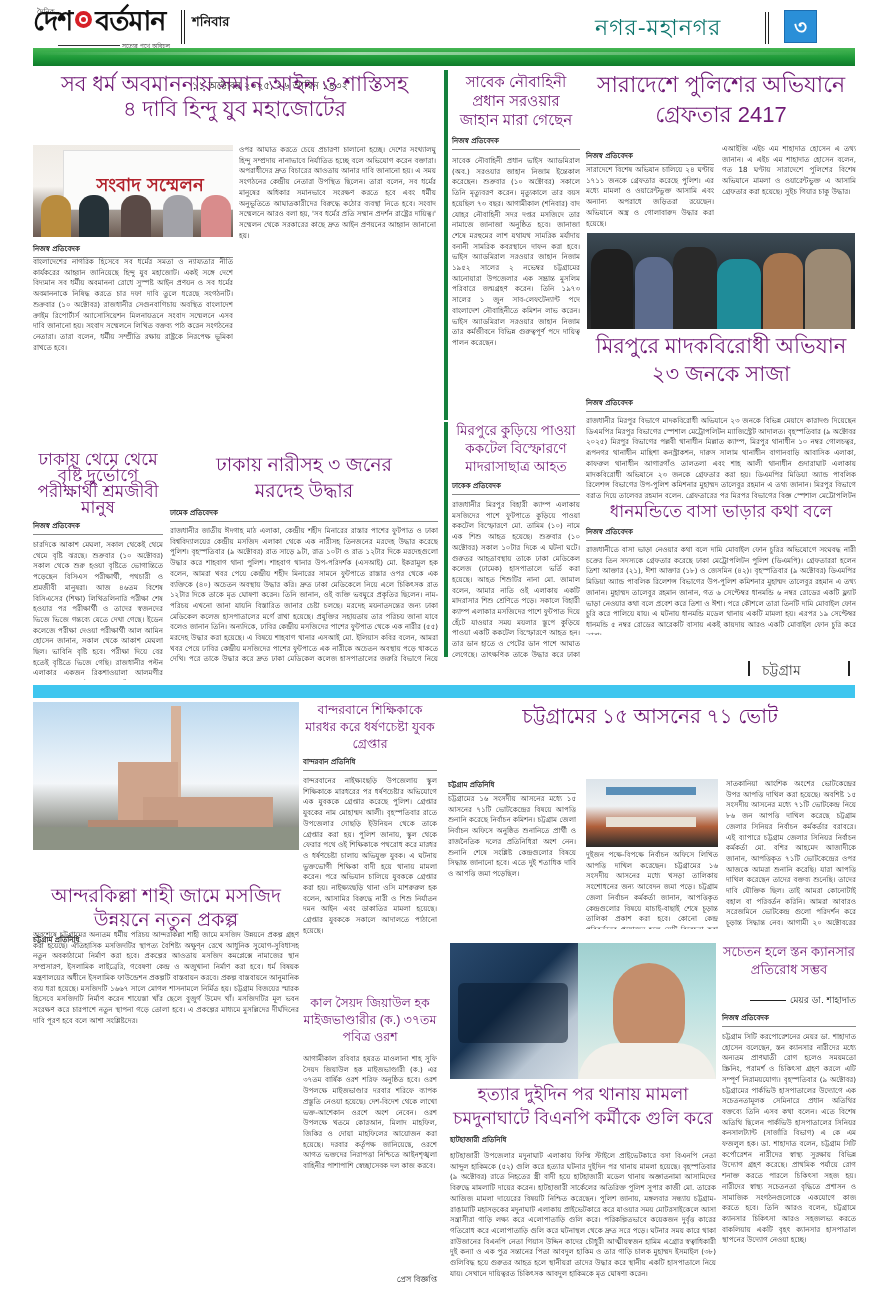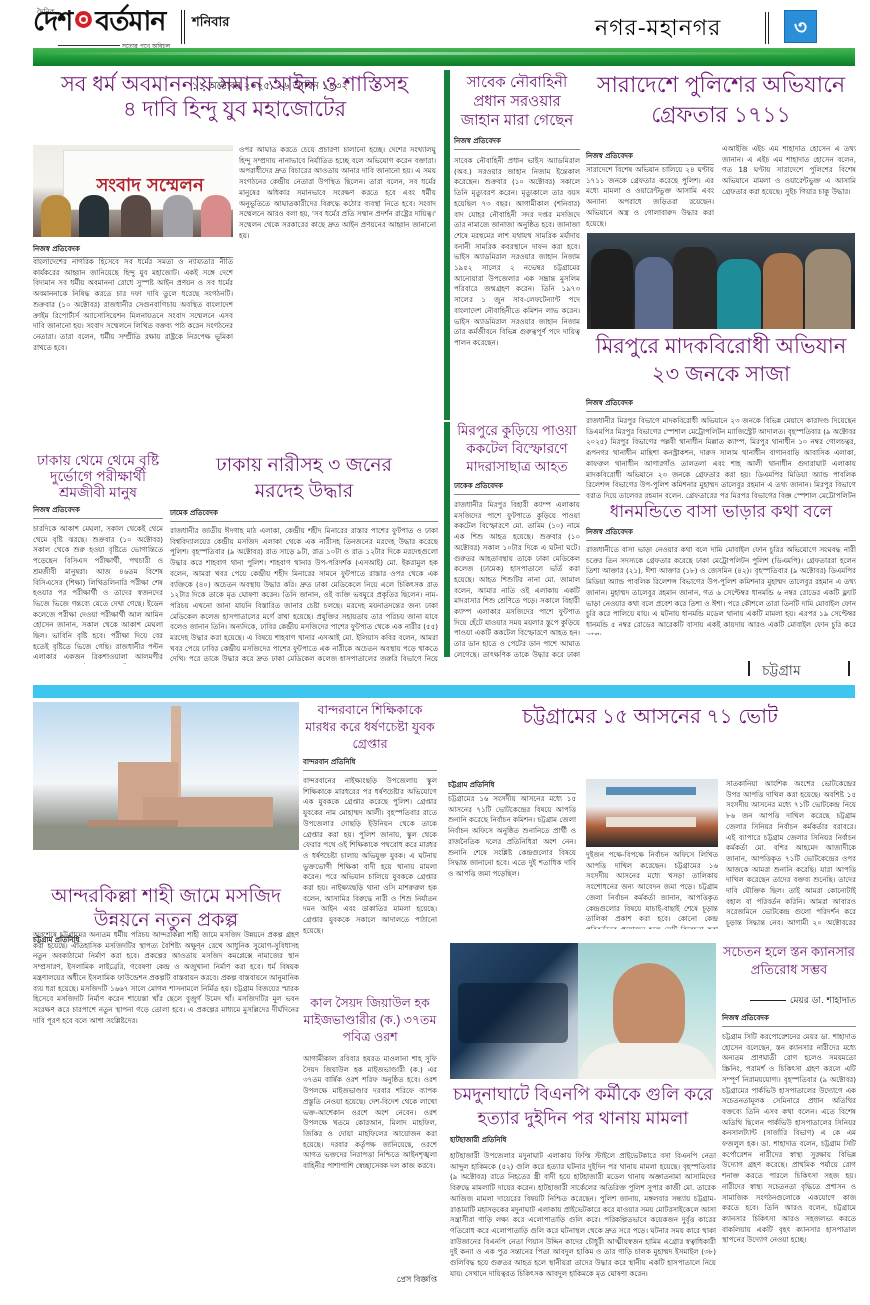--- a/index.html
+++ b/index.html
@@ -12,31 +12,31 @@
   .brand-small { left: 37px; top: 6px; font-size: 7px; color: #222; }
   .brand { left: 33px; top: 0; font-size: 27px; font-weight: bold; color: #111; letter-spacing: -1px; white-space: nowrap; }
   .brand .emblem { display: inline-block; width: 17px; height: 17px; border-radius: 50%; background: #d62027; vertical-align: middle; margin: 0 3px; position: relative; top: -3px; }
   .brand .emblem::after { content: ""; position: absolute; left: 4px; top: 4px; width: 9px; height: 9px; border-radius: 50%; background: #fff; }
   .brand .emblem::before { content: ""; position: absolute; left: 6px; top: 6px; width: 5px; height: 5px; border-radius: 50%; background: #d62027; z-index: 2; }
   .tagline-rule { left: 58px; top: 45px; width: 62px; border-top: 1px solid #333; }
   .tagline { left: 122px; top: 41px; font-size: 6px; color: #333; }
   .mast-divider { left: 181px; top: 10px; width: 4px; height: 34px; border-left: 1px solid #222; border-right: 1px solid #222; }
   .mast-day { left: 192px; top: 12px; font-size: 13px; font-weight: bold; }
   .mast-date { left: 192px; top: 30px; font-size: 10px; color: #222; margin-top: 48px; }
-  .section-title { left: 595px; top: 10px; font-size: 22px; color: #000000; letter-spacing: 1px; }
+  .section-title { left: 595px; top: 10px; font-size: 22px; color: #0f766e; letter-spacing: 1px; }
   .sec-divider { left: 765px; top: 12px; width: 4px; height: 32px; border-left: 1px solid #222; border-right: 1px solid #222; }
   .page-no { left: 784px; top: 10px; width: 33px; height: 33px; background: #2a8fd8; color: #fff; font-size: 20px; font-weight: bold; text-align: center; line-height: 33px; border: 1px solid #1c6db0; }
   .green-bar { left: 33px; top: 48px; width: 822px; height: 18px; background: linear-gradient(to bottom, #46b653 0%, #1e9a39 55%, #0f7b2a 100%); }
   .green-bar::before { content: ""; position: absolute; left: 0; top: 4px; width: 100%; height: 3px; background: linear-gradient(to right, rgba(255,255,255,0) 0%, rgba(255,255,255,0.55) 40%, rgba(255,255,255,0) 100%); }
 
   
   .hl { font-family: Liberation Sans, sans-serif; color: #701a75; text-align: center; line-height: 1.18; }
   .byline { font-size: 7px; color: #222; font-weight: bold; padding-bottom: 2px; border-bottom: 1.5px solid #888; }
   .body { font-size: 7.1px; line-height: 10.7px; color: #222; text-align: justify; overflow: hidden; }
-  .rule-v { border-left: 6px solid #15803d; }
+  .rule-v { border-left: 4px solid #15803d; }
 
   .photo { overflow: hidden; }
   .ph-press { background: linear-gradient(#f0ece6 0%, #f6f3ef 45%, #a59c94 70%, #6c5b52 100%); }
   .ph-press .banner { position: absolute; left: 30px; top: 5px; width: 174px; height: 60px; background: #fbfbfa; border: 1px solid #ddd; }
   .ph-press .banner-text { position: absolute; left: 0; width: 100%; top: 20px; text-align: center; font-family: "DejaVu Serif", serif; font-weight: bold; font-size: 18px; color: #b2222c; }
   .ph-press .person { position: absolute; bottom: 0; width: 30px; height: 42px; border-radius: 14px 14px 0 0; }
   .ph-arrest { background: linear-gradient(#3d4b55, #1e2429 60%, #2b2b2b); }
   .ph-arrest .p { position: absolute; bottom: 0; border-radius: 16px 16px 0 0; }
   .ph-mosque { background: linear-gradient(#bcd9ef 0%, #e6f0f8 40%, #f3f6f9 55%, #8c8e86 85%, #6d7a64 100%); }
   .ph-office { background: linear-gradient(#dce4ea 0%, #eef1f3 40%, #b05f3a 70%, #2a2a2a 100%); }
@@ -90,21 +90,21 @@
 
 <div class="abs rule-v" style="left:444px; top:70px; width:136px; height:350px; padding-left:4px;">
   <div class="hl" style="font-size:15px; line-height:19px; margin-top:2px;">সাবেক নৌবাহিনী প্রধান সরওয়ার জাহান মারা গেছেন</div>
   <div class="byline" style="margin-top:6px;">নিজস্ব প্রতিবেদক</div>
   <div class="body" style="margin-top:6px; height:260px;">সাবেক নৌবাহিনী প্রধান ভাইস অ্যাডমিরাল (অব.) সরওয়ার জাহান নিজাম ইন্তেকাল করেছেন। শুক্রবার (১০ অক্টোবর) সকালে তিনি মৃত্যুবরণ করেন। মৃত্যুকালে তার বয়স হয়েছিল ৭৩ বছর। আগামীকাল (শনিবার) বাদ যোহর নৌবাহিনী সদর দপ্তর মসজিদে তার নামাজে জানাজা অনুষ্ঠিত হবে। জানাজা শেষে মরহুমের লাশ যথাযথ সামরিক মর্যাদায় বনানী সামরিক কবরস্থানে দাফন করা হবে। ভাইস অ্যাডমিরাল সরওয়ার জাহান নিজাম ১৯৫২ সালের ২ নভেম্বর চট্টগ্রামের আনোয়ারা উপজেলার এক সম্ভ্রান্ত মুসলিম পরিবারে জন্মগ্রহণ করেন। তিনি ১৯৭৩ সালের ১ জুন সাব-লেফটেন্যান্ট পদে বাংলাদেশ নৌবাহিনীতে কমিশন লাভ করেন। ভাইস অ্যাডমিরাল সরওয়ার জাহান নিজাম তার কর্মজীবনে বিভিন্ন গুরুত্বপূর্ণ পদে দায়িত্ব পালন করেছেন।</div>
 </div>
 
 <div class="abs" style="left:586px; top:70px; width:270px; height:160px;">
   <div class="hl" style="font-size:22px; line-height:30px;">
     <div>সারাদেশে পুলিশের অভিযানে</div>
-    <div>গ্রেফতার ১৭১১</div>
+    <div>গ্রেফতার 2417</div>
   </div>
   <div class="abs byline" style="left:0; top:80px; width:128px;">নিজস্ব প্রতিবেদক</div>
   <div class="abs body" style="left:0; top:95px; width:128px; height:64px;">সারাদেশে বিশেষ অভিযান চালিয়ে ২৪ ঘণ্টায় ১৭১১ জনকে গ্রেফতার করেছে পুলিশ। এর মধ্যে মামলা ও ওয়ারেন্টভুক্ত আসামি এবং অন্যান্য অপরাধে জড়িতরা রয়েছেন। অভিযানে অস্ত্র ও গোলাবারুদ উদ্ধার করা হয়েছে।</div>
   <div class="abs body" style="left:136px; top:74px; width:134px; height:85px;">এআইজি এইচ এম শাহাদাত হোসেন এ তথ্য জানান। এ এইচ এম শাহাদাত হোসেন বলেন, গত 18 ঘণ্টায় সারাদেশে পুলিশের বিশেষ অভিযানে মামলা ও ওয়ারেন্টভুক্ত এ আসামি গ্রেফতার করা হয়েছে। সুইচ গিয়ার চাকু উদ্ধার।</div>
 </div>
 
 <div class="abs photo ph-arrest" style="left:587px; top:233px; width:268px; height:96px;">
   <div class="p" style="left:4px; width:42px; height:80px; background:#1f1f1f;"></div>
   <div class="p" style="left:48px; width:38px; height:72px; background:#5c6b8c;"></div>
   <div class="p" style="left:86px; width:44px; height:82px; background:#2a2a2a;"></div>
@@ -123,21 +123,21 @@
   <div class="body" style="margin-top:4px; height:82px;">রাজধানীর মিরপুর বিভাগে মাদকবিরোধী অভিযানে ২৩ জনকে বিভিন্ন মেয়াদে কারাদণ্ড দিয়েছেন ডিএমপির মিরপুর বিভাগের স্পেশাল মেট্রোপলিটন ম্যাজিস্ট্রেট আদালত। বৃহস্পতিবার (৯ অক্টোবর ২০২৫) মিরপুর বিভাগের পল্লবী থানাধীন মিল্লাত ক্যাম্প, মিরপুর থানাধীন ১০ নম্বর গোলচত্বর, রূপনগর থানাধীন মাছিশা কনস্ট্রাকশন, দারুস সালাম থানাধীন বাগানবাড়ি আবাসিক এলাকা, কাফরুল থানাধীন আগারগাঁও তালতলা এবং শাহ আলী থানাধীন গুদারাঘাট এলাকায় মাদকবিরোধী অভিযানে ২৩ জনকে গ্রেফতার করা হয়। ডিএমপির মিডিয়া অ্যান্ড পাবলিক রিলেশন্স বিভাগের উপ-পুলিশ কমিশনার মুহাম্মদ তালেবুর রহমান এ তথ্য জানান। মিরপুর বিভাগে বরাত দিয়ে তালেবুর রহমান বলেন, গ্রেফতারের পর মিরপুর বিভাগের বিজ্ঞ স্পেশাল মেট্রোপলিটন ম্যাজিস্ট্রেট মো. জিয়াদ হোসাইনের আদালতে উপস্থাপন করা হলে সংক্ষিপ্ত বিচারিক আদালত ১১ জনকে সর্বোচ্চ তিন মাসের এবং বাকিদের সর্বনিম্ন ১৫ দিনের কারাদণ্ড দেন।</div>
 </div>
 
 <div class="abs rule-v" style="left:444px; top:422px; width:136px; height:235px; padding-left:4px;">
   <div class="hl" style="font-size:13.5px; line-height:18px;">মিরপুরে কুড়িয়ে পাওয়া ককটেল বিস্ফোরণে মাদরাসাছাত্র আহত</div>
   <div class="byline" style="margin-top:4px;">ঢাকেক প্রতিবেদক</div>
   <div class="body" style="margin-top:5px; height:160px;">রাজধানীর মিরপুর বিহারী ক্যাম্প এলাকায় মসজিদের পাশে ফুটপাতে কুড়িয়ে পাওয়া ককটেল বিস্ফোরণে মো. তামিম (১০) নামে এক শিশু আহত হয়েছে। শুক্রবার (১০ অক্টোবর) সকাল ১০টার দিকে এ ঘটনা ঘটে। গুরুতর আহতাবস্থায় তাকে ঢাকা মেডিকেল কলেজ (ঢামেক) হাসপাতালে ভর্তি করা হয়েছে। আহত শিশুটির নানা মো. জামাল বলেন, আমার নাতি ওই এলাকায় একটি মাদরাসার শিশু শ্রেণিতে পড়ে। সকালে বিহারী ক্যাম্প এলাকার মসজিদের পাশে ফুটপাত দিয়ে হেঁটে যাওয়ার সময় ময়লার স্তুপে কুড়িয়ে পাওয়া একটি ককটেল বিস্ফোরণে আহত হন। তার ডান হাতে ও পেটের ডান পাশে আঘাত লেগেছে। তাৎক্ষণিক তাকে উদ্ধার করে ঢাকা মেডিকেলে নিয়ে যাওয়া হয়। বর্তমানে সেখানে জরুরি বিভাগে চিকিৎসাধীন। ঢামেক হাসপাতাল পুলিশ ক্যাম্পের ইনচার্জ (পরিদর্শক) মো. ফারুক জানান, মিরপুর-১ বিহারী ক্যাম্প এলাকার মসজিদের পাশের ফুটপাতের ময়লার স্তুপে কুড়িয়ে পাওয়া ককটেল বিস্ফোরণে তামিম নামে এক শিশু আহত হয়েছে। তাকে ঢামেক হাসপাতালের জরুরি বিভাগে চিকিৎসা দেওয়া হচ্ছে। চিকিৎসক জানিয়েছেন শিশুটি ডান হাতে ও পেটের ডান পাশে আঘাত পেয়েছে।</div>
 </div>
 
 <div class="abs" style="left:33px; top:452px; width:130px; height:205px;">
-  <div class="hl" style="font-size:14px; line-height:16px;">ঢাকায় থেমে থেমে বৃষ্টি দুর্ভোগে পরীক্ষার্থী শ্রমজীবী মানুষ</div>
+  <div class="hl" style="font-size:17px; line-height:16px;">ঢাকায় থেমে থেমে বৃষ্টি দুর্ভোগে পরীক্ষার্থী শ্রমজীবী মানুষ</div>
   <div class="byline" style="margin-top:4px;">নিজস্ব প্রতিবেদক</div>
   <div class="body" style="margin-top:5px; height:140px;">চারদিকে আকাশ মেঘলা, সকাল থেকেই থেমে থেমে বৃষ্টি ঝরছে। শুক্রবার (১০ অক্টোবর) সকাল থেকে শুরু হওয়া বৃষ্টিতে ভোগান্তিতে পড়েছেন বিসিএস পরীক্ষার্থী, পথচারী ও শ্রমজীবী মানুষরা। আজ ৪৬তম বিশেষ বিসিএসের (শিক্ষা) লিখিতলিনারি পরীক্ষা শেষ হওয়ার পর পরীক্ষার্থী ও তাদের স্বজনদের ভিজে ভিজে গন্তব্যে যেতে দেখা গেছে। ইডেন কলেজে পরীক্ষা দেওয়া পরীক্ষার্থী আল আমিন হোসেন জানান, সকাল থেকে আকাশ মেঘলা ছিল। ভাবিনি বৃষ্টি হবে। পরীক্ষা দিয়ে বের হতেই বৃষ্টিতে ভিজে গেছি। রাজধানীর পল্টন এলাকার একজন রিকশাওয়ালা আলমগীর হোসেন বলেন, বর্ষা শেষ তবুও বৃষ্টি থামে না।</div>
 </div>
 
 <div class="abs" style="left:170px; top:452px; width:268px; height:205px;">
   <div class="hl" style="font-size:19px; line-height:26px;">
     <div>ঢাকায় নারীসহ ৩ জনের</div>
     <div>মরদেহ উদ্ধার</div>
   </div>
   <div class="byline" style="margin-top:3px;">ঢামেক প্রতিবেদক</div>
@@ -210,18 +210,18 @@
   <div class="hl" style="font-size:13px; line-height:18px;">সচেতন হলে স্তন ক্যানসার প্রতিরোধ সম্ভব</div>
   <div style="text-align:right; font-size:9px; margin-top:14px;">
     <span style="display:inline-block; width:36px; border-top:1px solid #222; vertical-align:middle; margin-right:4px;"></span><span>মেয়র ডা. শাহাদাত</span>
   </div>
   <div class="byline" style="margin-top:4px;">নিজস্ব প্রতিবেদক</div>
   <div class="body" style="margin-top:5px; height:270px;">চট্টগ্রাম সিটি করপোরেশনের মেয়র ডা. শাহাদাত হোসেন বলেছেন, স্তন ক্যানসার নারীদের মধ্যে অন্যতম প্রাণঘাতী রোগ হলেও সময়মতো স্ক্রিনিং, পরামর্শ ও চিকিৎসা গ্রহণ করলে এটি সম্পূর্ণ নিরাময়যোগ্য। বৃহস্পতিবার (৯ অক্টোবর) চট্টগ্রামের পার্কভিউ হাসপাতালের উদ্যোগে এক সচেতনতামূলক সেমিনারে প্রধান অতিথির বক্তব্যে তিনি এসব কথা বলেন। এতে বিশেষ অতিথি ছিলেন পার্কভিউ হাসপাতালের সিনিয়র কনসালট্যান্ট (সার্জারি বিভাগ) এ কে এম ফজলুল হক। ডা. শাহাদাত বলেন, চট্টগ্রাম সিটি কর্পোরেশন নারীদের স্বাস্থ্য সুরক্ষায় বিভিন্ন উদ্যোগ গ্রহণ করেছে। প্রাথমিক পর্যায়ে রোগ শনাক্ত করতে পারলে চিকিৎসা সহজ হয়। নারীদের স্বাস্থ্য সচেতনতা বৃদ্ধিতে প্রশাসন ও সামাজিক সংগঠনগুলোকে একযোগে কাজ করতে হবে। তিনি আরও বলেন, চট্টগ্রামে ক্যানসার চিকিৎসা আরও সহজলভ্য করতে বাকলিয়ায় একটি বৃহৎ ক্যানসার হাসপাতাল স্থাপনের উদ্যোগ নেওয়া হচ্ছে।</div>
 </div>
 
 <div class="abs" style="left:450px; top:1082px; width:266px; height:220px;">
   <div class="hl" style="font-size:17.5px; line-height:24px;">
+    <div>হত্যার দুইদিন পর থানায় মামলা</div>
     <div>চমদুনাঘাটে বিএনপি কর্মীকে গুলি করে</div>
-    <div>হত্যার দুইদিন পর থানায় মামলা</div>
   </div>
   <div class="byline" style="margin-top:4px; border-bottom:none;">হাটহাজারী প্রতিনিধি</div>
   <div class="body" style="margin-top:3px; height:155px;">হাটহাজারী উপজেলার মদুনাঘাট এলাকায় ফিল্মি স্টাইলে প্রাইভেটকারে বসা বিএনপি নেতা আব্দুল হাকিমকে (৫২) গুলি করে হত্যার ঘটনার দুইদিন পর থানায় মামলা হয়েছে। বৃহস্পতিবার (৯ অক্টোবর) রাতে নিহতের স্ত্রী বাদী হয়ে হাটহাজারী মডেল থানায় অজ্ঞাতনামা আসামিদের বিরুদ্ধে মামলাটি দায়ের করেন। হাটহাজারী সার্কেলের অতিরিক্ত পুলিশ সুপার কাজী মো. তারেক আজিজ মামলা দায়েরের বিষয়টি নিশ্চিত করেছেন। পুলিশ জানায়, মঙ্গলবার সন্ধ্যায় চট্টগ্রাম-রাঙামাটি মহাসড়কের মদুনাঘাট এলাকায় প্রাইভেটকারে করে যাওয়ার সময় মোটরসাইকেলে আসা সন্ত্রাসীরা গাড়ি লক্ষ্য করে এলোপাতাড়ি গুলি করে। পরিকল্পিতভাবে কয়েকজন দুর্বৃত্ত কারের গতিরোধ করে এলোপাতাড়ি গুলি করে ঘটনাস্থল থেকে দ্রুত সরে পড়ে। ঘটনার সময় কারে থাকা রাউজানের বিএনপি নেতা গিয়াস উদ্দিন কাদের চৌধুরী আত্মীয়স্বজন হামিম এগ্রোর স্বত্বাধিকারী দুই কন্যা ও এক পুত্র সন্তানের পিতা আবদুল হাকিম ও তার গাড়ি চালক মুহাম্মদ ইসমাইল (৩৮) গুলিবিদ্ধ হয়ে গুরুতর আহত হলে স্থানীয়রা তাদের উদ্ধার করে স্থানীয় একটি হাসপাতালে নিয়ে যায়। সেখানে দায়িত্বরত চিকিৎসক আবদুল হাকিমকে মৃত ঘোষণা করেন।</div>
 </div>
 
 </body></html>

